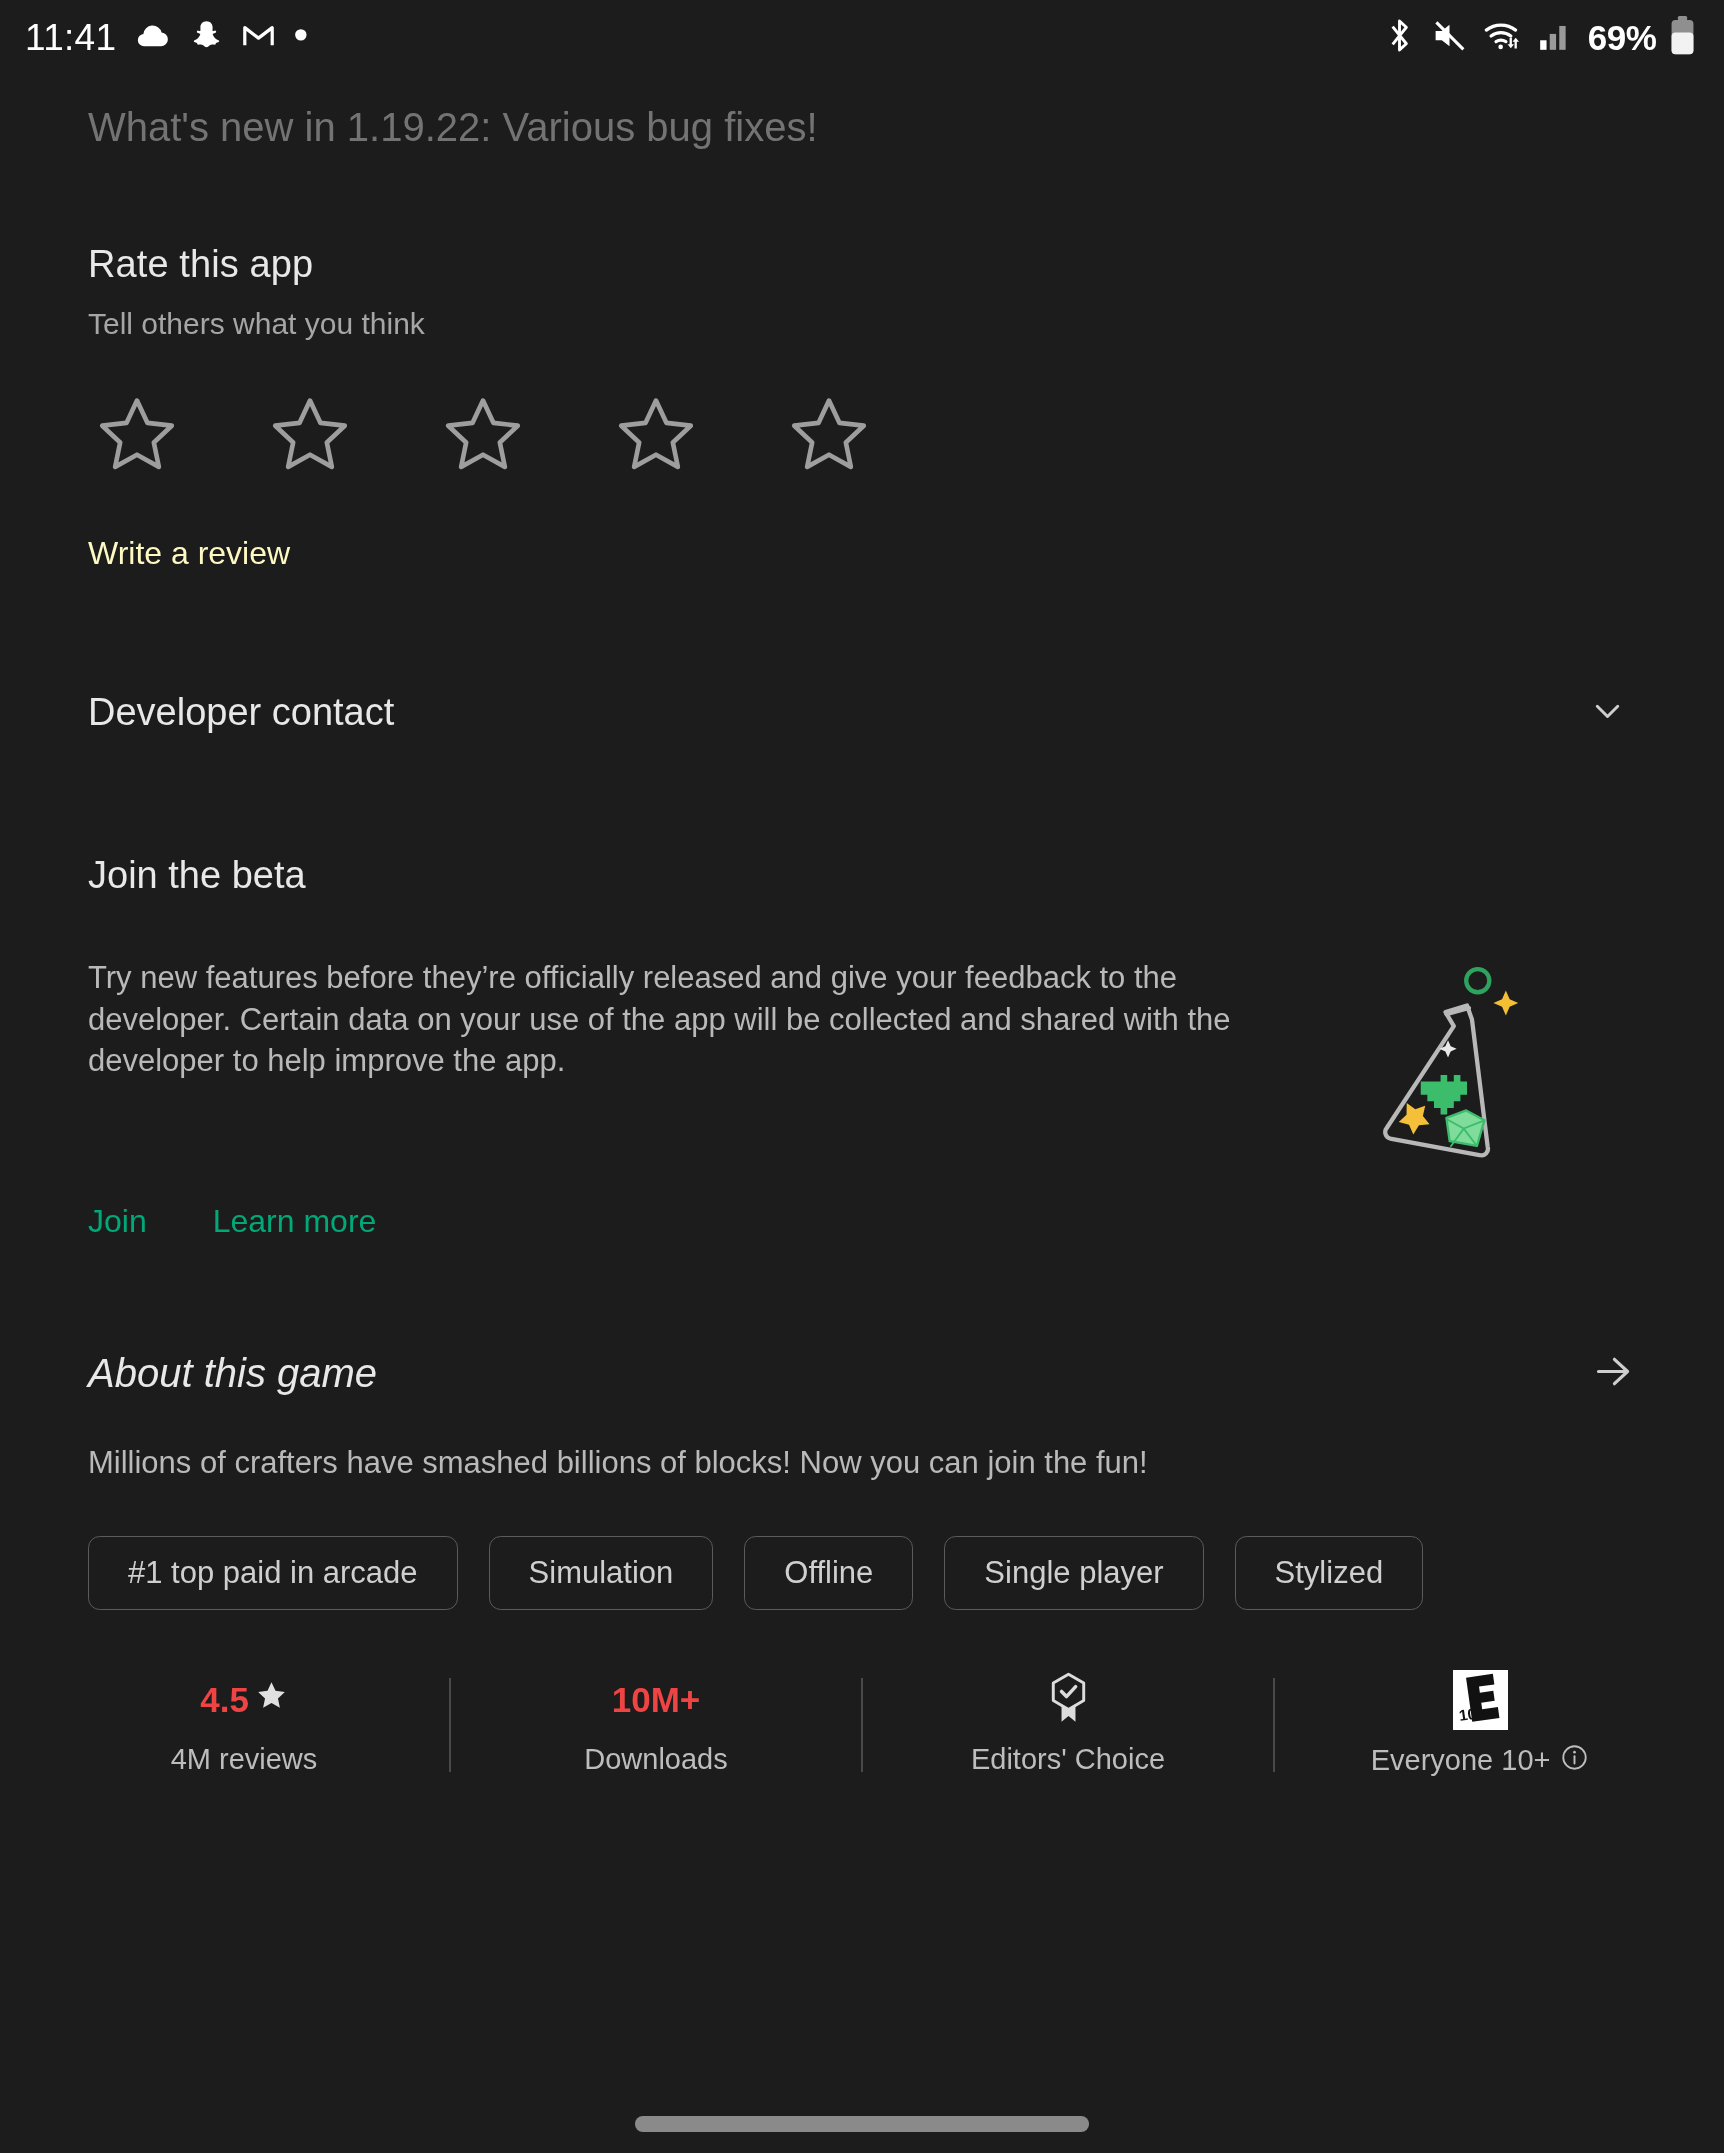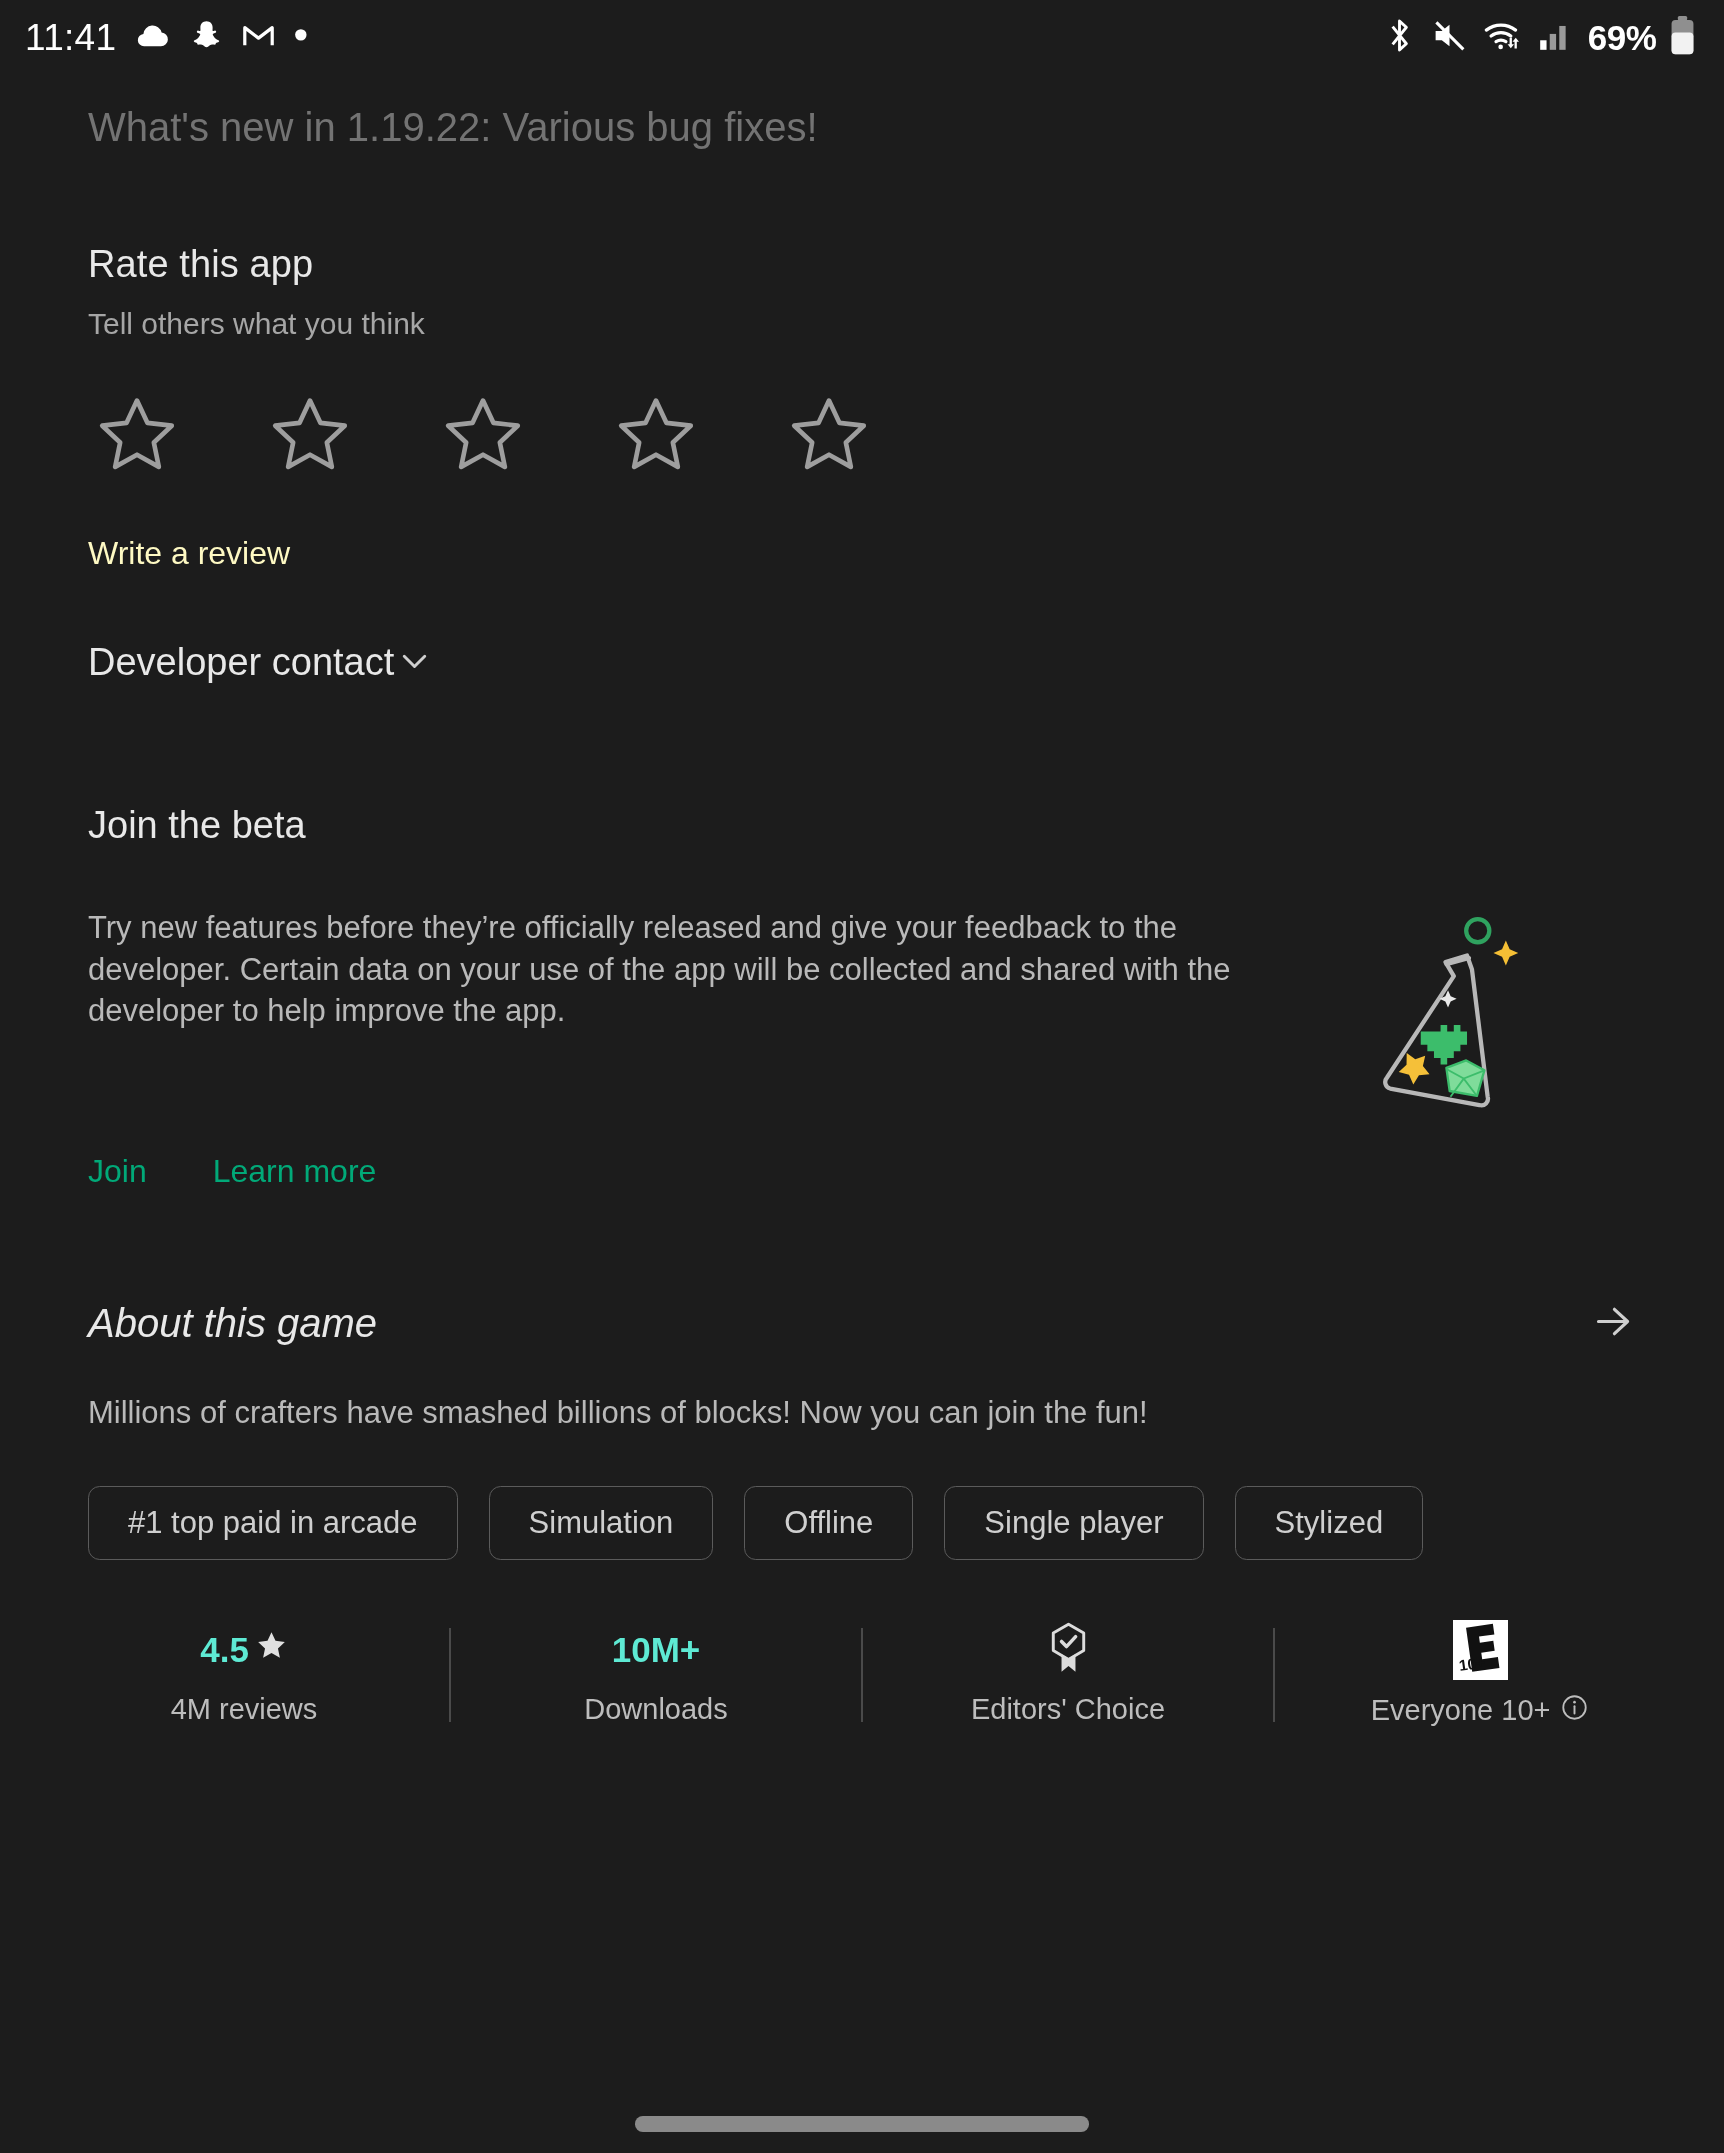--- a/index.html
+++ b/index.html
@@ -91,23 +91,24 @@
   .write-review {
     margin-top: 57px;
     font-size: 32px;
     color: #fef9c3;
     display: inline-block;
     cursor: pointer;
   }
 
   
   .dev-contact {
-    margin-top: 68px;
-    display: flex;
-    align-items: center;
+    margin-top: 118px;
+    display: flex;
+    align-items: center;
+    justify-content: space-between;
     cursor: pointer;
   }
   .dev-contact-title {
     font-size: 38px;
     color: #e8e8e8;
   }
   .chev { margin-right: 7.8px; }
 
   
   .beta-section { margin-top: 119px; }
@@ -194,21 +195,21 @@
   .stat {
     flex: 1 1 0;
     display: flex;
     flex-direction: column;
     align-items: center;
     position: relative;
   }
   .stat-value {
     font-size: 35px;
     font-weight: 700;
-    color: #5eead4;
+    color: #ef4444;
     display: flex;
     align-items: center;
     gap: 5.9px;
     height: 51px;
     line-height: 51px;
   }
   .stat-icon-wrap {
     height: 51px;
     display: flex;
     align-items: center;

